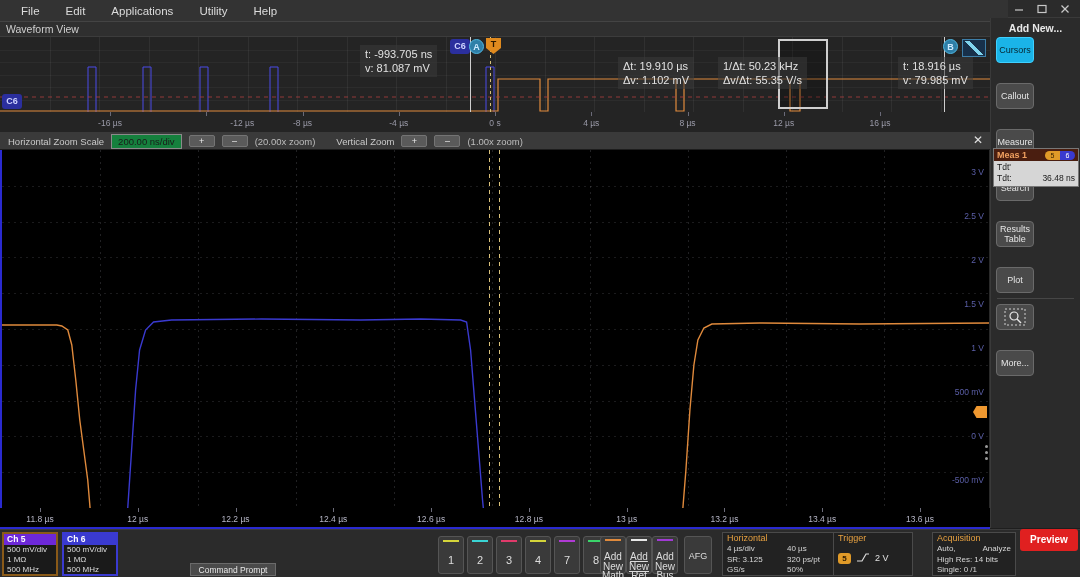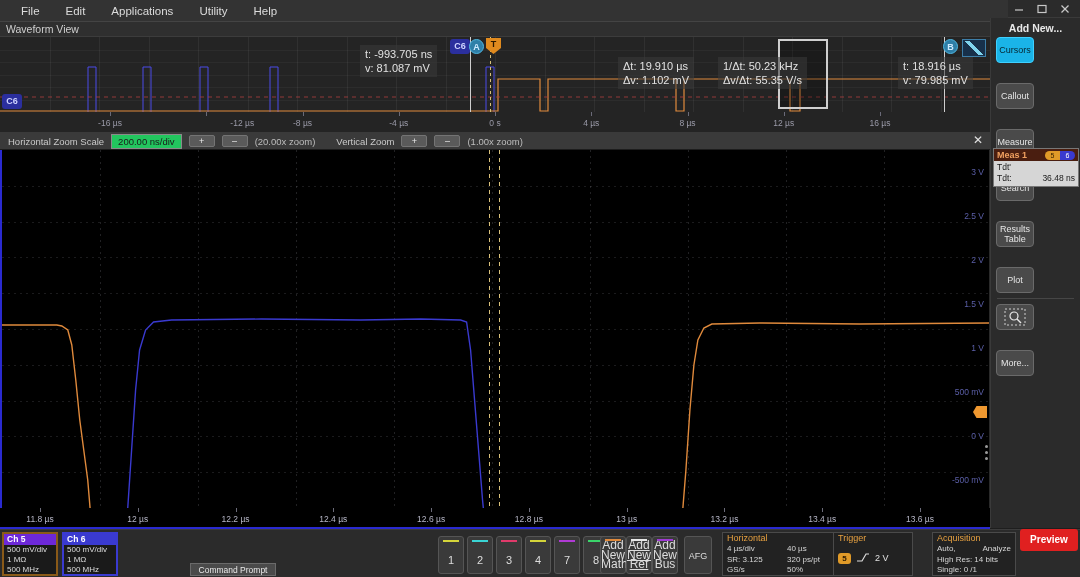--- a/index.html
+++ b/index.html
@@ -96,21 +96,21 @@
 
   
   .zoombar{
     position:absolute; left:0; top:133px; width:990px; height:17px;
     background:#3a3a3a; display:flex; align-items:center; gap:7px;
     padding-left:8px; font-size:9.5px; color:#d2d2d2;
     border-bottom:1px solid #1d1d1d;
   }
   .zb-label{ color:#cacaca; }
   .zb-field{
-    background:#22c55e; color:#1a1a1a; font-size:9.5px;
+    background:#15803d; color:#1a1a1a; font-size:9.5px;
     padding:1px 6px; border:1px solid #8a8a8a; min-width:62px; text-align:center;
   }
   .zb-btn{
     background:#5a5a5a; border:1px solid #747474; border-radius:2px;
     width:26px; height:12px; color:#ededed; font-size:9px; line-height:10px;
     text-align:center; cursor:pointer;
   }
   .zb-note{ color:#bdbdbd; }
   .zb-close{
     position:absolute; right:6px; top:2px; width:12px; height:12px;
@@ -209,22 +209,22 @@
 
   .chbtn{
     position:absolute; top:6px; width:26px; height:38px;
     background:#3a3a3a; border:1px solid #555; border-radius:3px;
     font-size:11px; color:#ddd; text-align:center; line-height:46px; cursor:pointer;
   }
   .chbtn .bar{ position:absolute; left:4px; right:4px; top:3px; height:2px;}
   .mathbtn{
     position:absolute; top:6px; width:26px; height:38px;
     background:#3a3a3a; border:1px solid #555; border-radius:3px;
-    font-size:12px; color:#ddd; text-align:center; cursor:pointer;
-    padding-top:4px; line-height:9.5px;
+    font-size:10px; color:#ddd; text-align:center; cursor:pointer;
+    padding-top:15px; line-height:9.5px;
   }
   .mathbtn .bar{ position:absolute; left:4px; right:4px; top:2px; height:2px;}
   .afgbtn{
     position:absolute; top:6px; width:28px; height:38px;
     background:#3a3a3a; border:1px solid #555; border-radius:3px;
     font-size:9px; color:#ddd; text-align:center; line-height:38px; cursor:pointer;
   }
 
   .infobox{
     position:absolute; top:2px; height:44px; background:#222;

